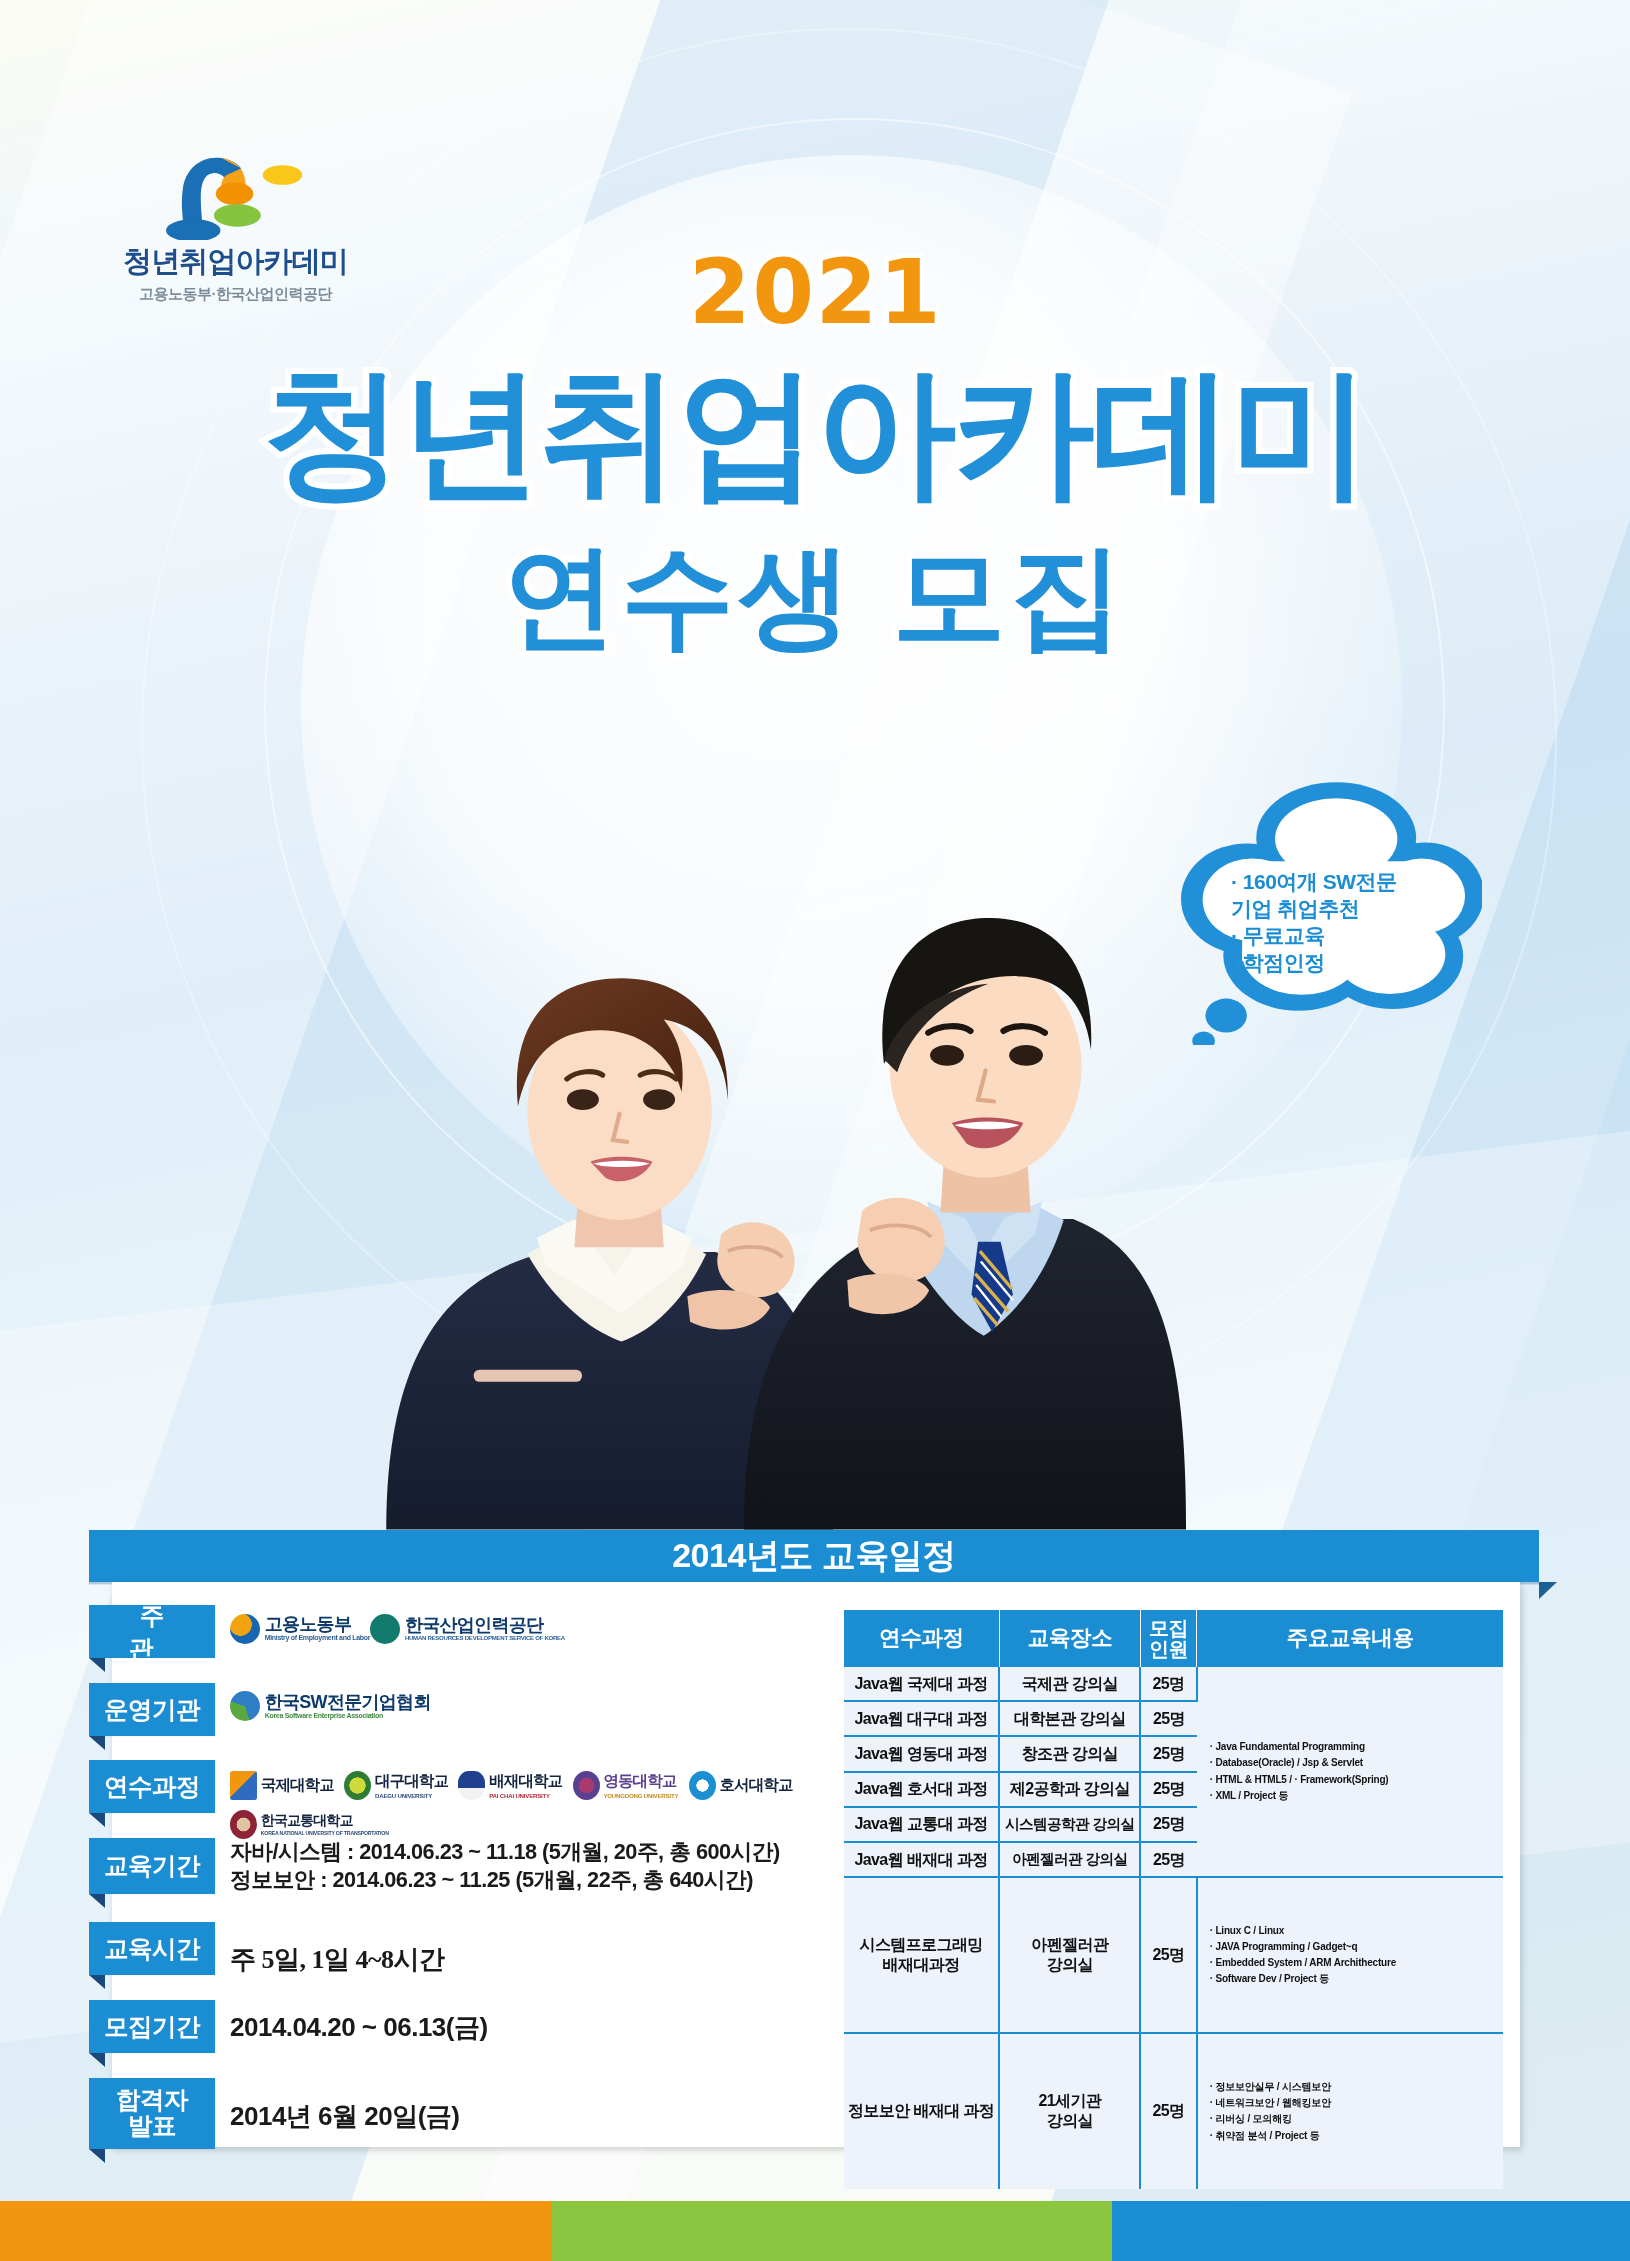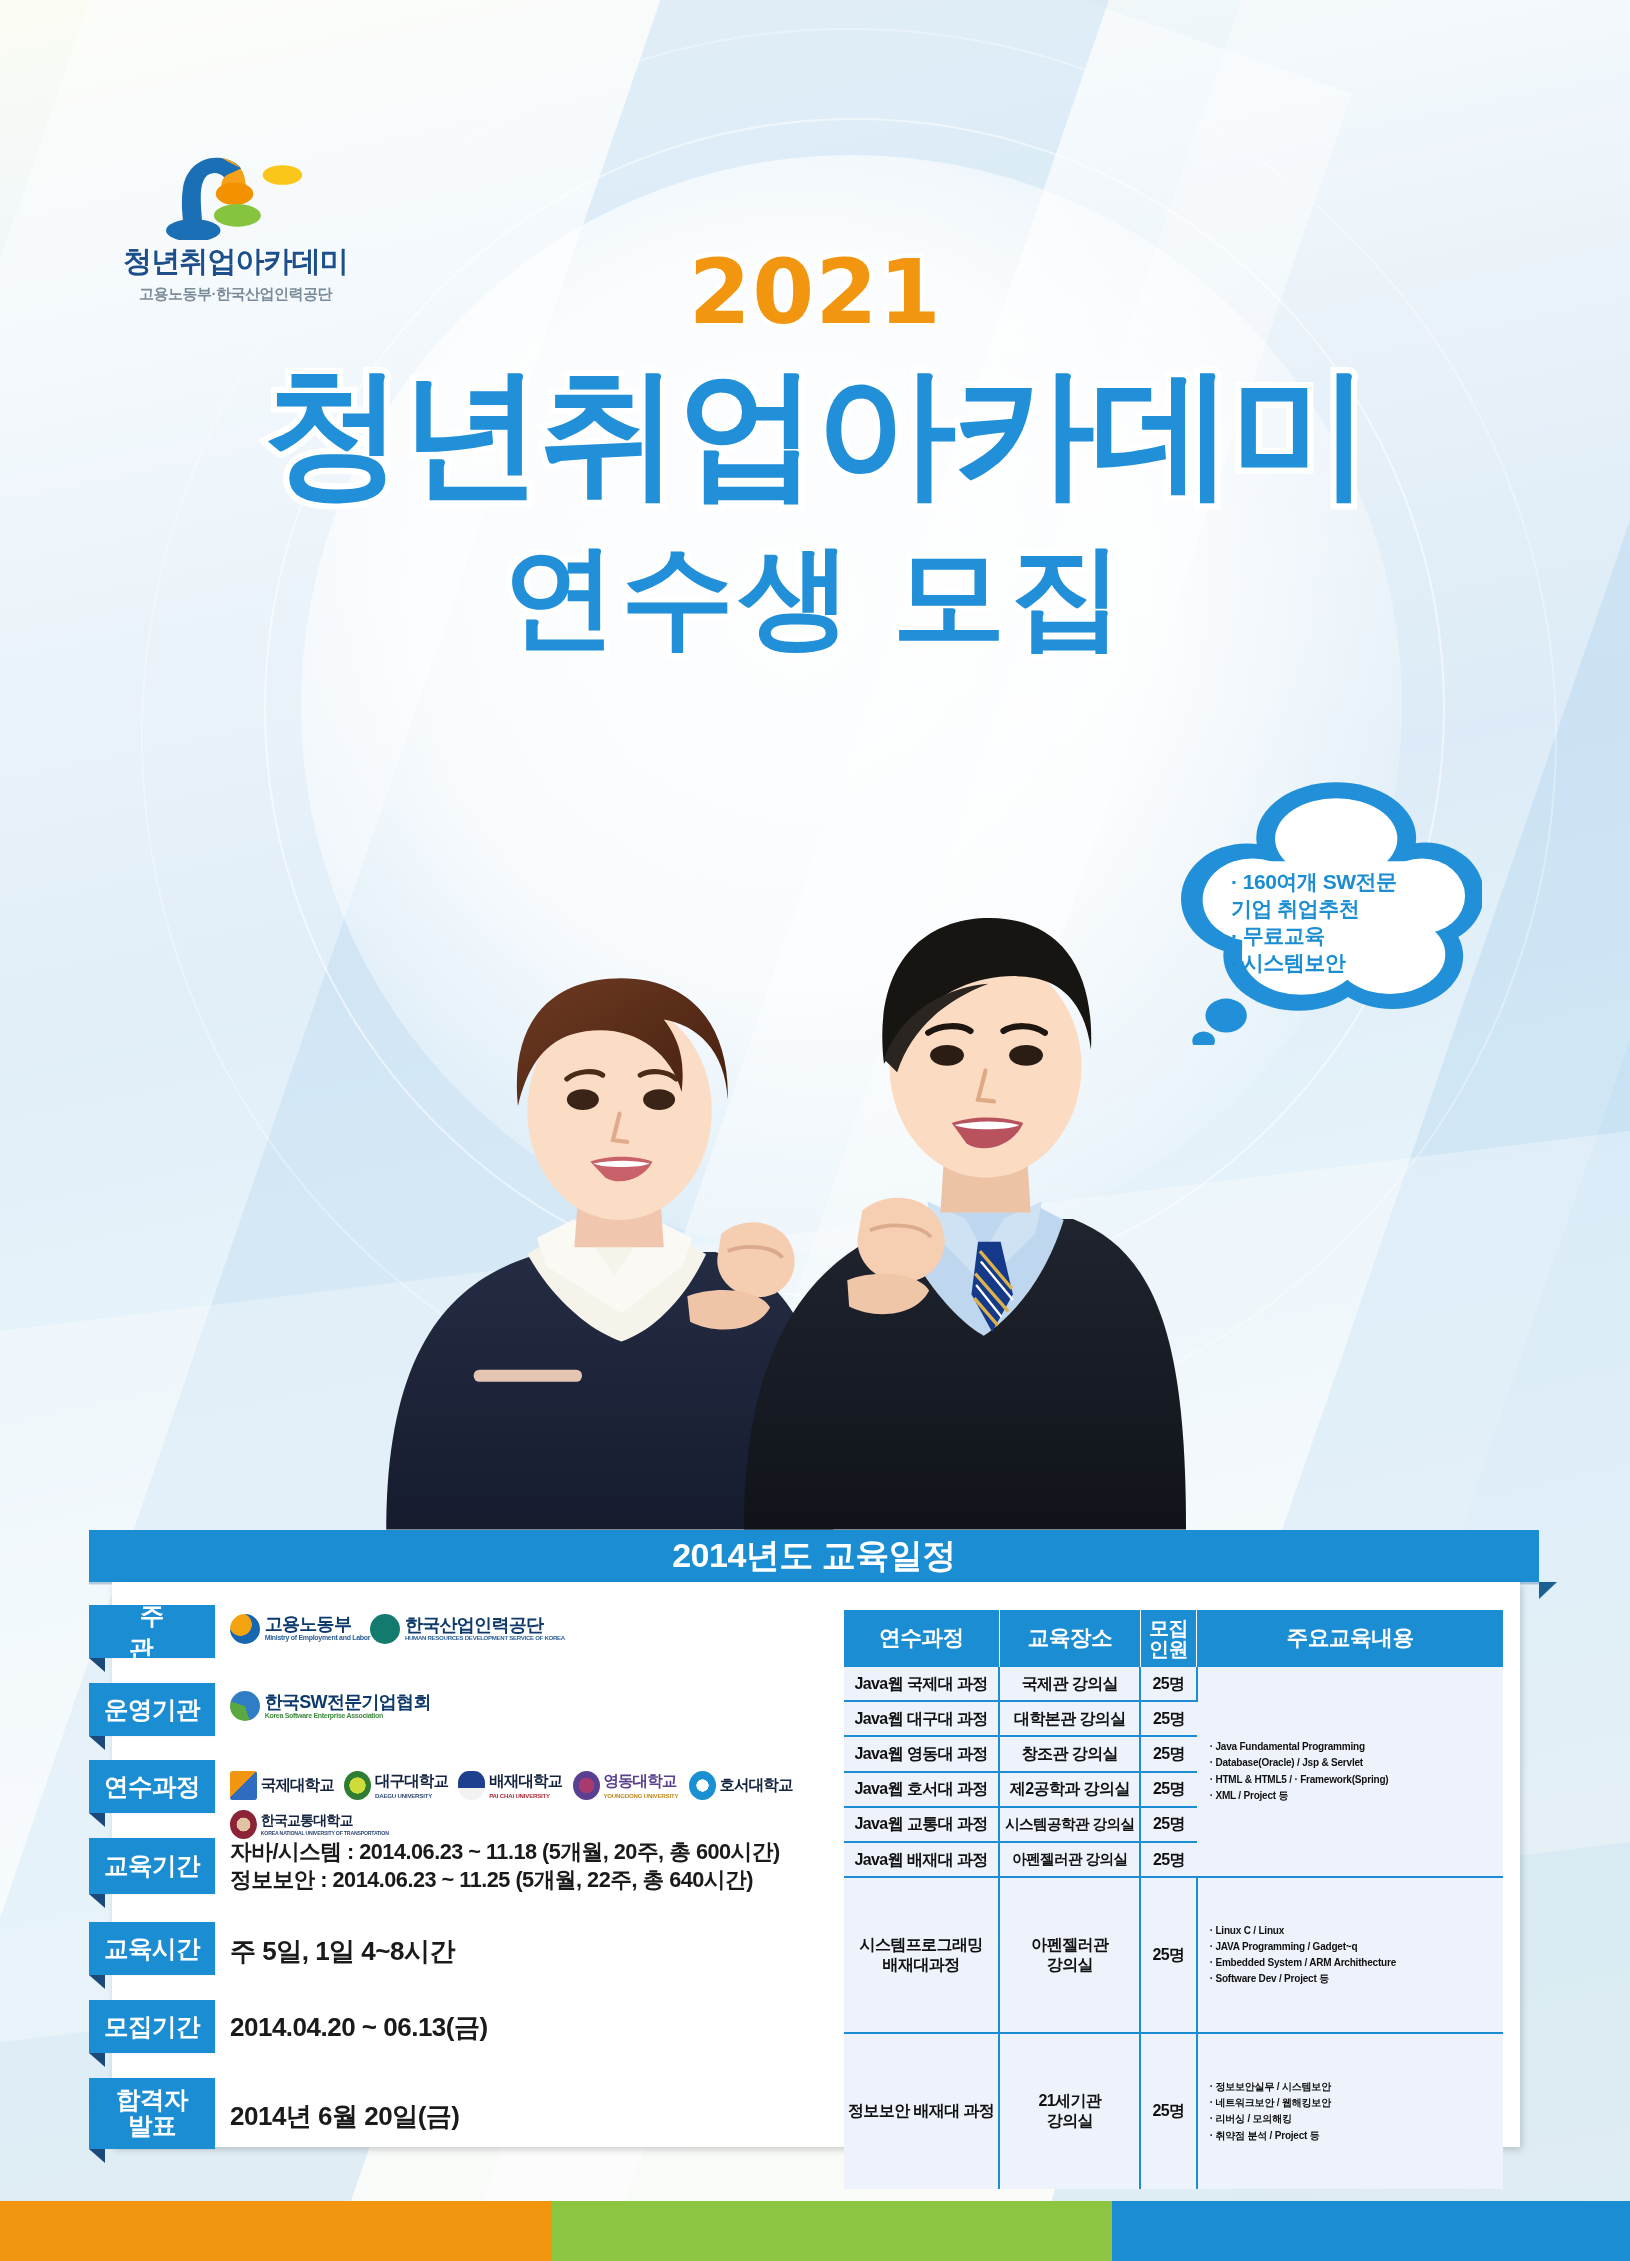--- a/index.html
+++ b/index.html
@@ -275,21 +275,21 @@
         <ellipse cx="444" cy="368" rx="118" ry="84"></ellipse>
         <rect x="130" y="170" width="390" height="212"></rect>
       </g>
       <ellipse cx="96" cy="498" rx="44" ry="36" fill="#2190D8"></ellipse>
       <ellipse cx="48" cy="552" rx="24" ry="20" fill="#2190D8"></ellipse>
     </svg>
     <div class="cloud-text">
       <div>· 160여개 SW전문</div>
       <div>기업 취업추천</div>
       <div>· 무료교육</div>
-      <div>· 시스템보안</div>
+      <div>· 학점인정</div>
     </div>
   </div>
 
   <div class="banner">
     <span>2014년도 교육일정</span>
   </div>
   <div class="banner-fold"></div>
 
   <div class="card"></div>
 
@@ -386,21 +386,21 @@
       <div class="ribbon" style="height:56px;">교육기간</div>
       <div class="info-body">
         <div class="info-text" style="font-size:21.7px;">자바/시스템 : 2014.06.23 ~ 11.18 (5개월, 20주, 총 600시간)</div>
         <div class="info-text" style="font-size:21.7px;">정보보안 : 2014.06.23 ~ 11.25 (5개월, 22주, 총 640시간)</div>
       </div>
     </div>
 
     <div class="info-row" style="height:72px;">
       <div class="ribbon" style="height:53px;">교육시간</div>
       <div class="info-body">
-        <div class="info-text" style="font-size:26px;margin-top:12px;">주 5일, 1일 4~8시간</div>
+        <div class="info-text" style="font-size:26px;margin-top:21px;font-family:Liberation Serif, serif;">주 5일, 1일 4~8시간</div>
       </div>
     </div>
 
     <div class="info-row" style="height:72px;">
       <div class="ribbon" style="height:53px;">모집기간</div>
       <div class="info-body">
         <div class="info-text" style="font-size:26px;margin-top:10.4px;">2014.04.20 ~ 06.13(금)</div>
       </div>
     </div>
 

